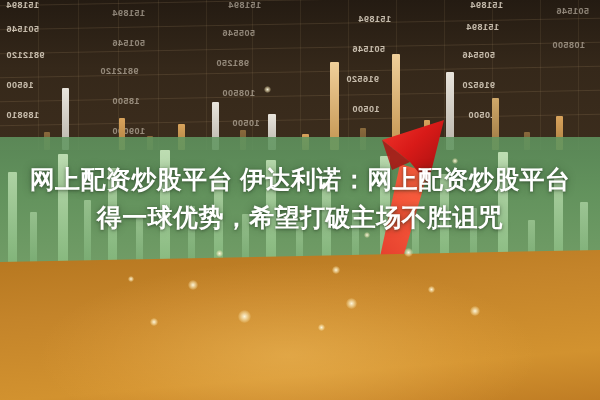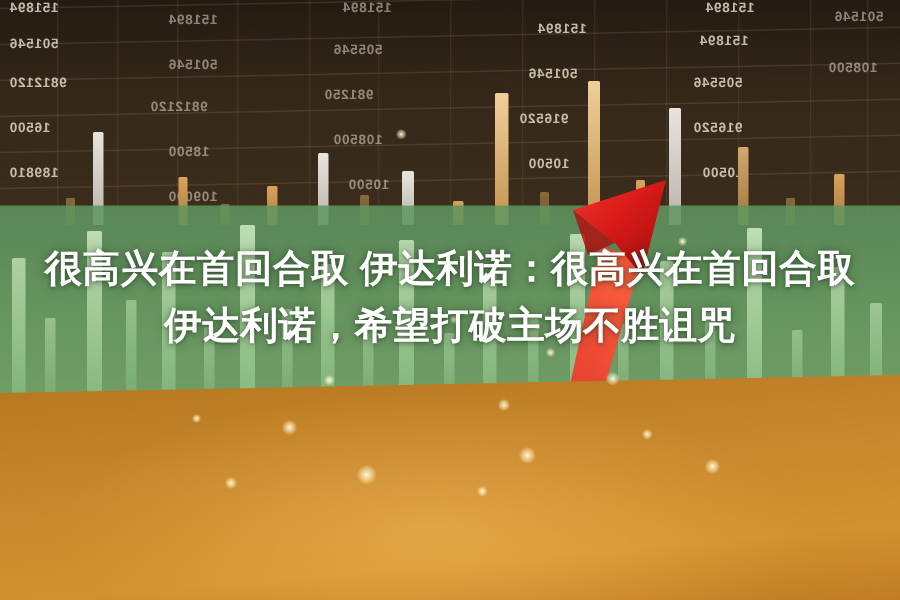--- a/index.html
+++ b/index.html
@@ -263,17 +263,17 @@
   <div class="spark" style="left:428px;top:286px;width:7px;height:7px;"></div>
   <div class="spark" style="left:470px;top:306px;width:10px;height:10px;"></div>
   <div class="spark" style="left:150px;top:318px;width:8px;height:8px;"></div>
   <div class="spark" style="left:128px;top:276px;width:6px;height:6px;"></div>
   <div class="spark" style="left:300px;top:210px;width:6px;height:6px;"></div>
   <div class="spark" style="left:364px;top:232px;width:6px;height:6px;"></div>
   <div class="spark" style="left:264px;top:86px;width:7px;height:7px;"></div>
   <div class="spark" style="left:452px;top:158px;width:6px;height:6px;"></div>
 
   <div class="headline">
-    <span class="hl-line">很高兴在首回合取 伊达利诺：很高兴在首回合取</span>
-    <span class="hl-line">伊达利诺，希望打破主场不胜诅咒</span>
+    <span class="hl-line">网上配资炒股平台 伊达利诺：网上配资炒股平台</span>
+    <span class="hl-line">得一球优势，希望打破主场不胜诅咒</span>
   </div>
 
 </div>
 
 </body></html>

